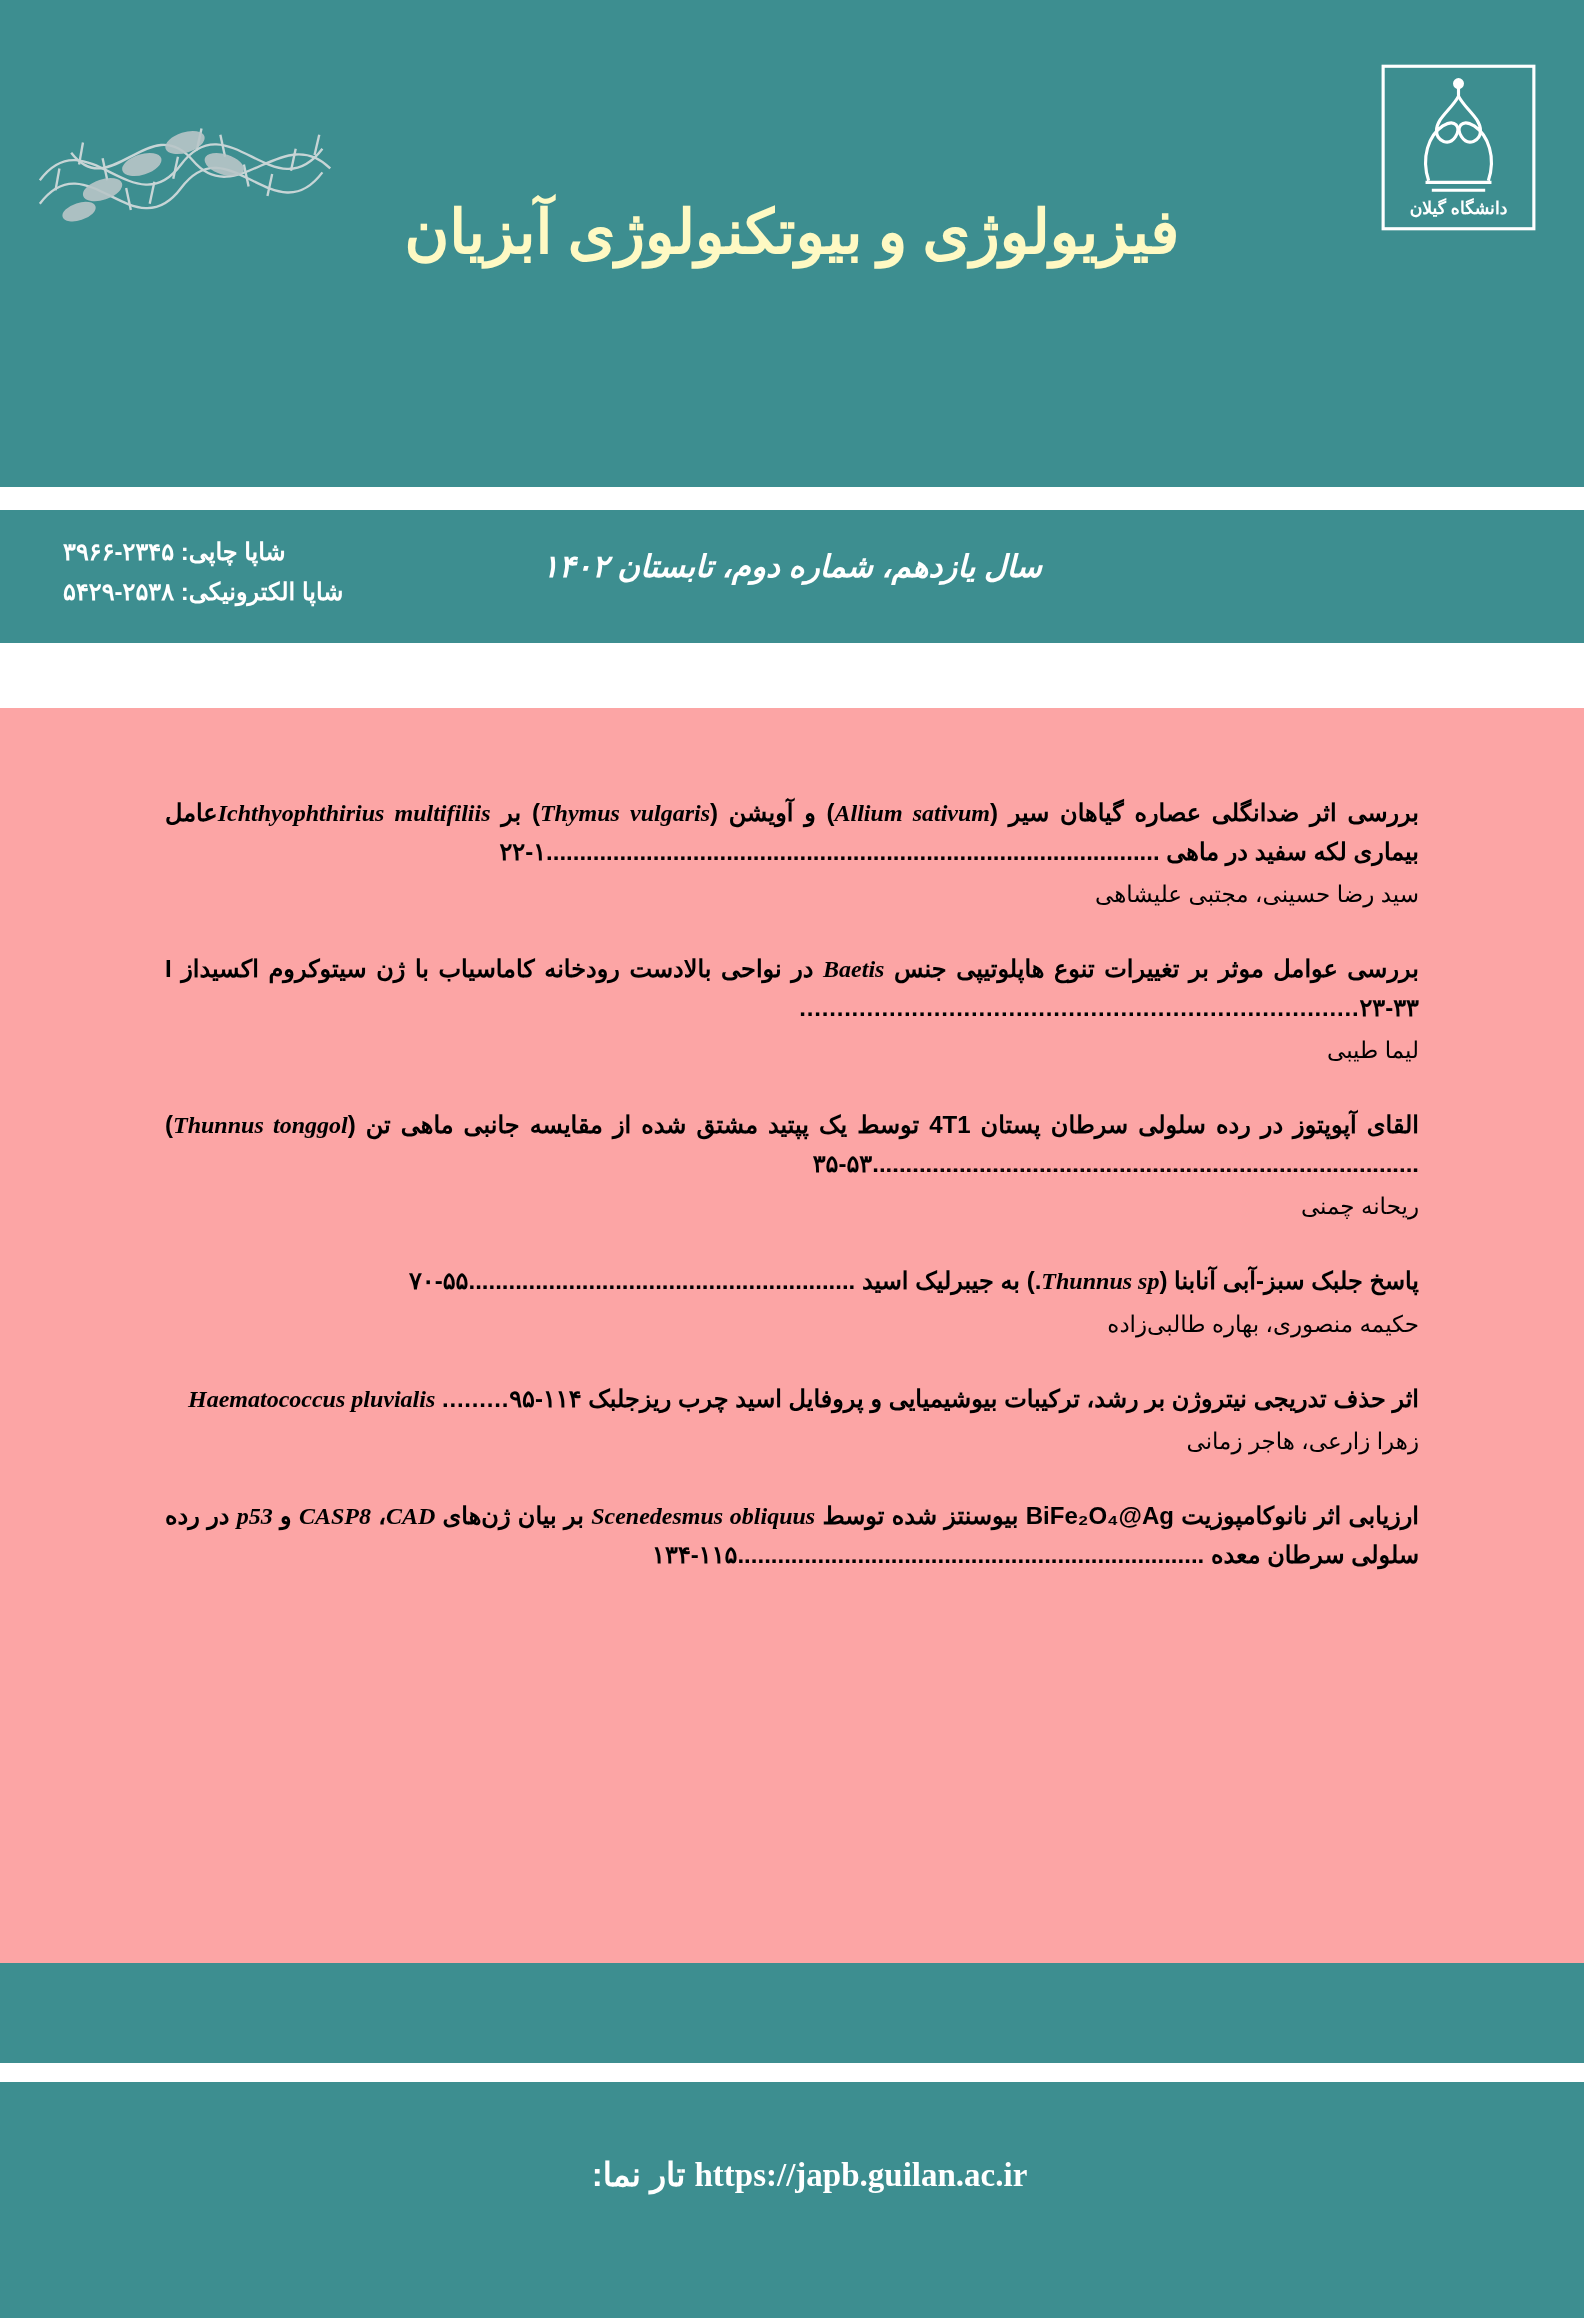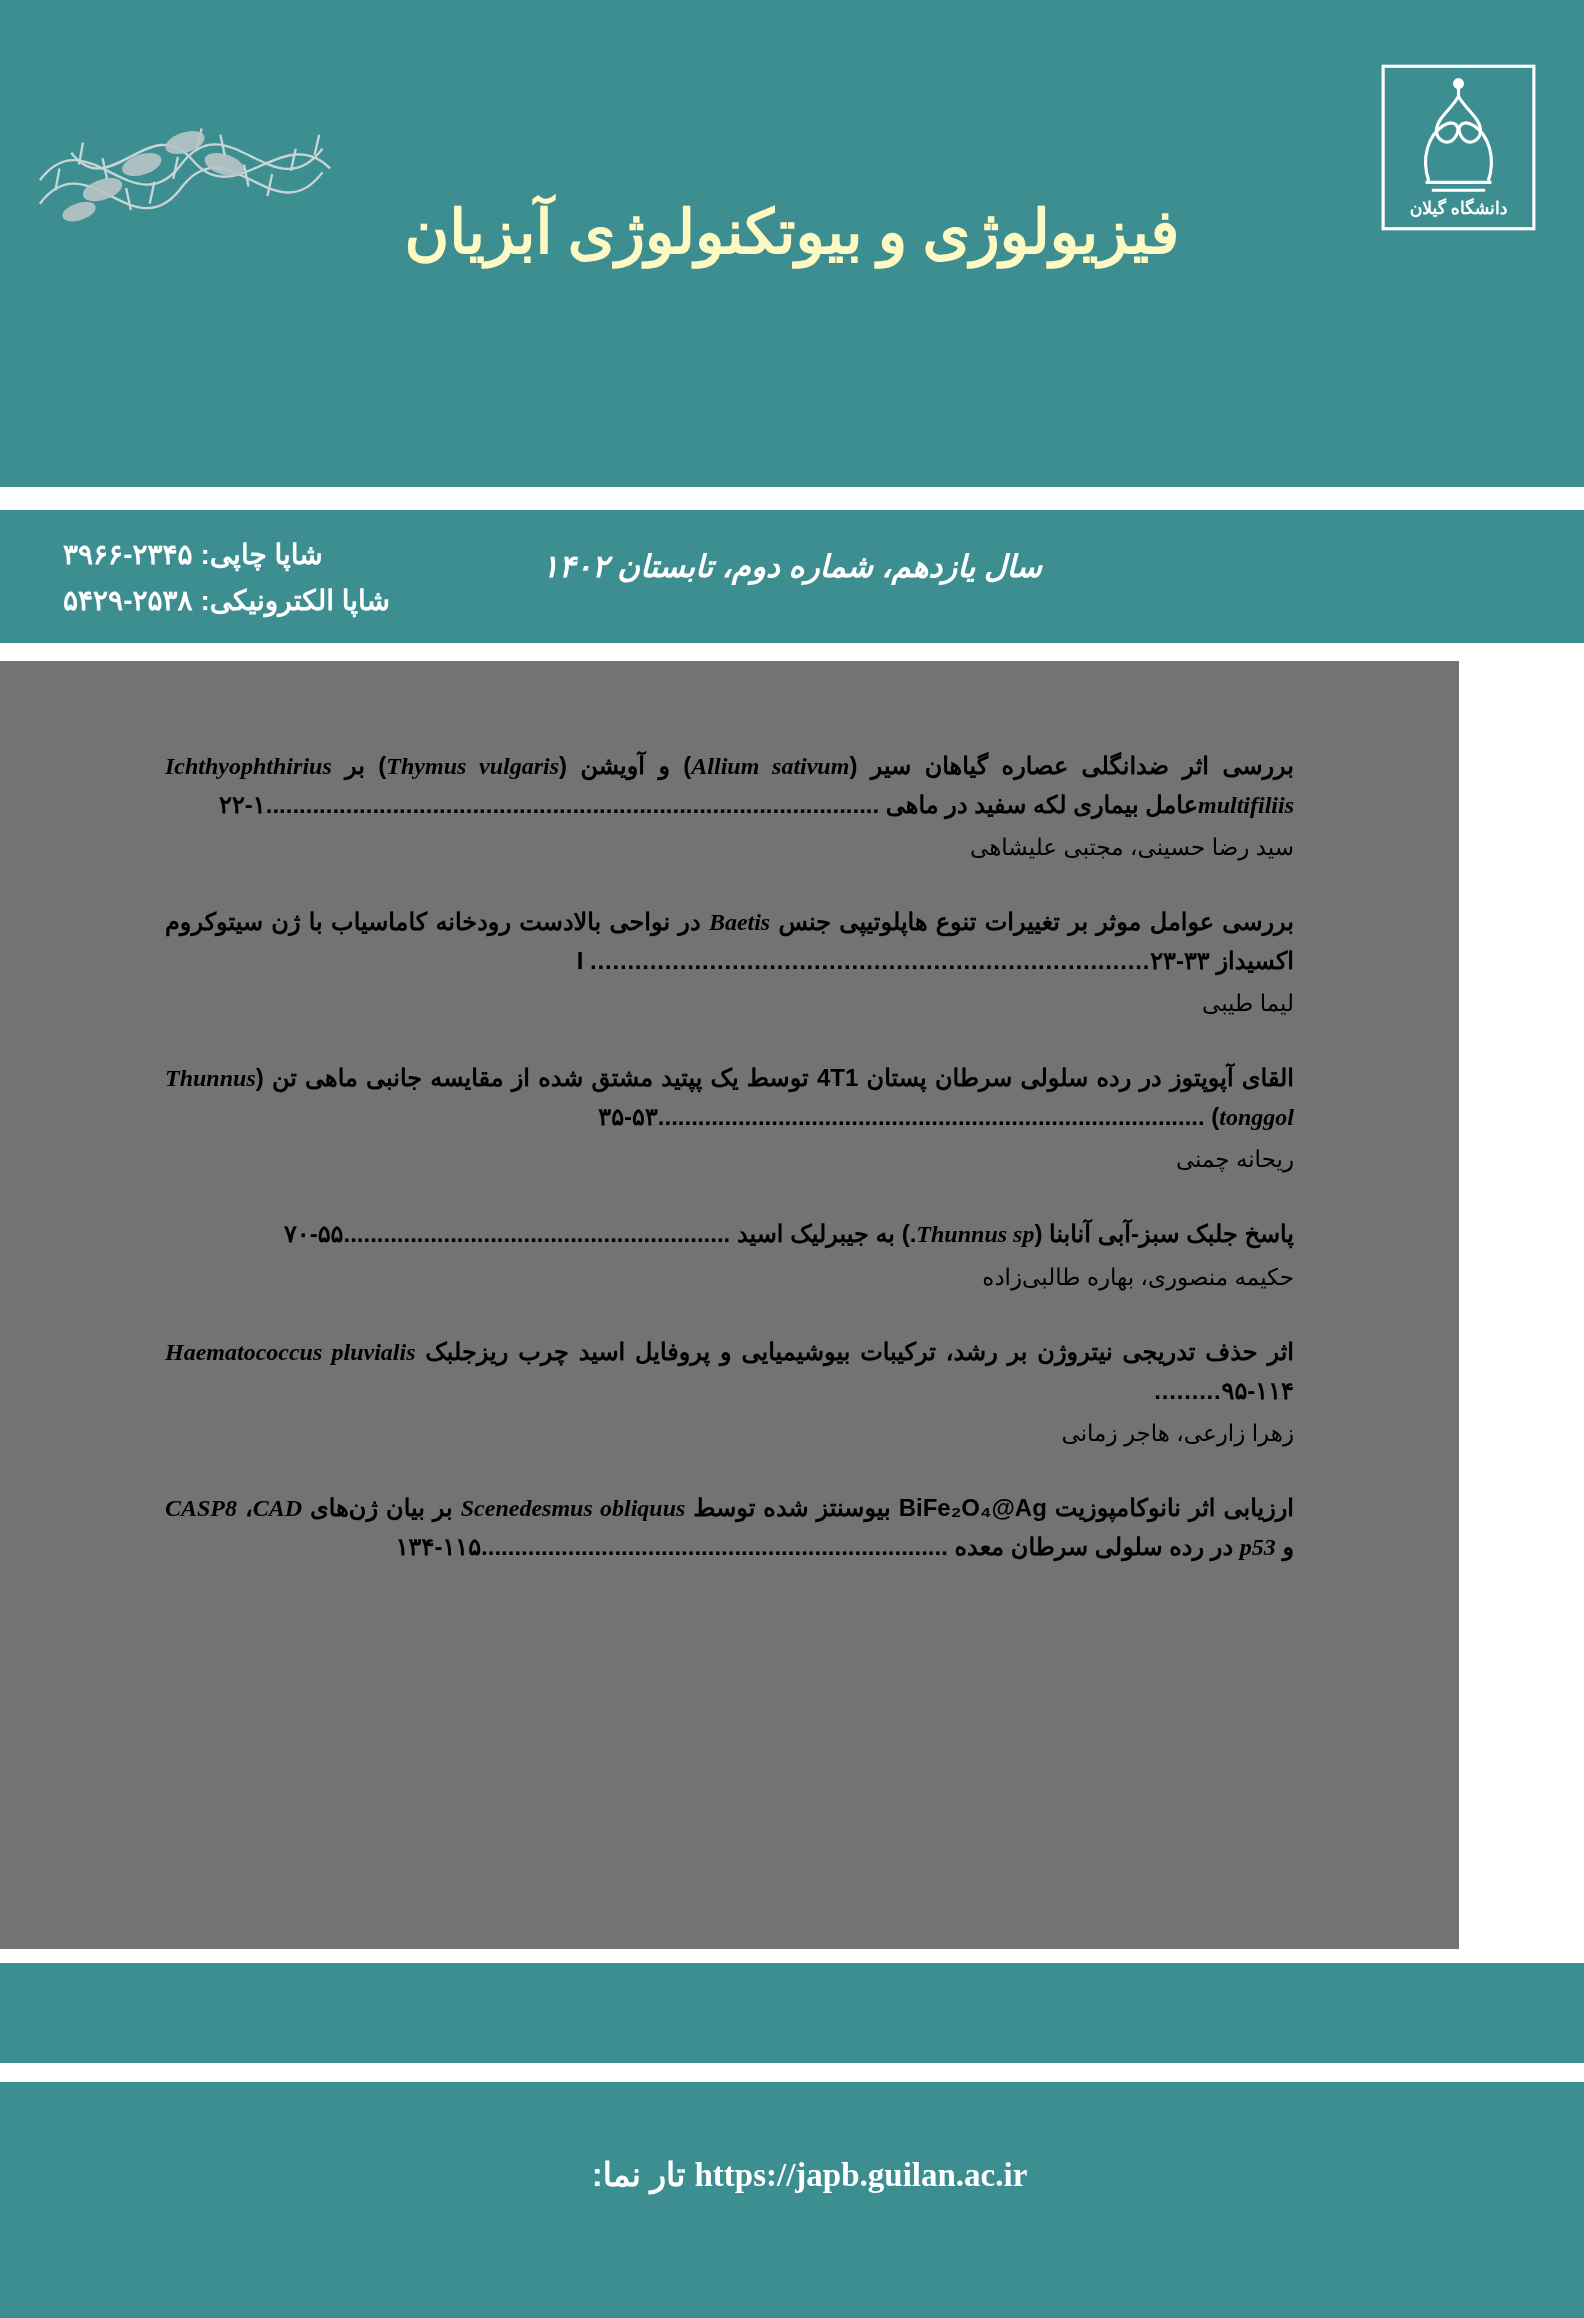--- a/index.html
+++ b/index.html
@@ -81,38 +81,38 @@
     font-size: 31px;
     font-weight: bold;
     direction: rtl;
     font-style: italic;
   }
   .issn-block {
     position: absolute;
     left: 63px;
     top: 22px;
     color: #ffffff;
-    font-size: 28px;
+    font-size: 24px;
     font-weight: bold;
     direction: rtl;
     text-align: left;
     line-height: 1.65;
   }
   .issn-line {
     white-space: nowrap;
   }
 
   
   .content {
     position: absolute;
     left: 0;
-    top: 661px;
-    width: 1459px;
+    top: 708px;
+    width: 1584px;
     height: 1288px;
-    background: #737373;
+    background: #fca5a5;
   }
   .toc {
     position: absolute;
     right: 165px;
     left: 165px;
     top: 86px;
     direction: rtl;
   }
   .entry {
     margin-bottom: 42px;

